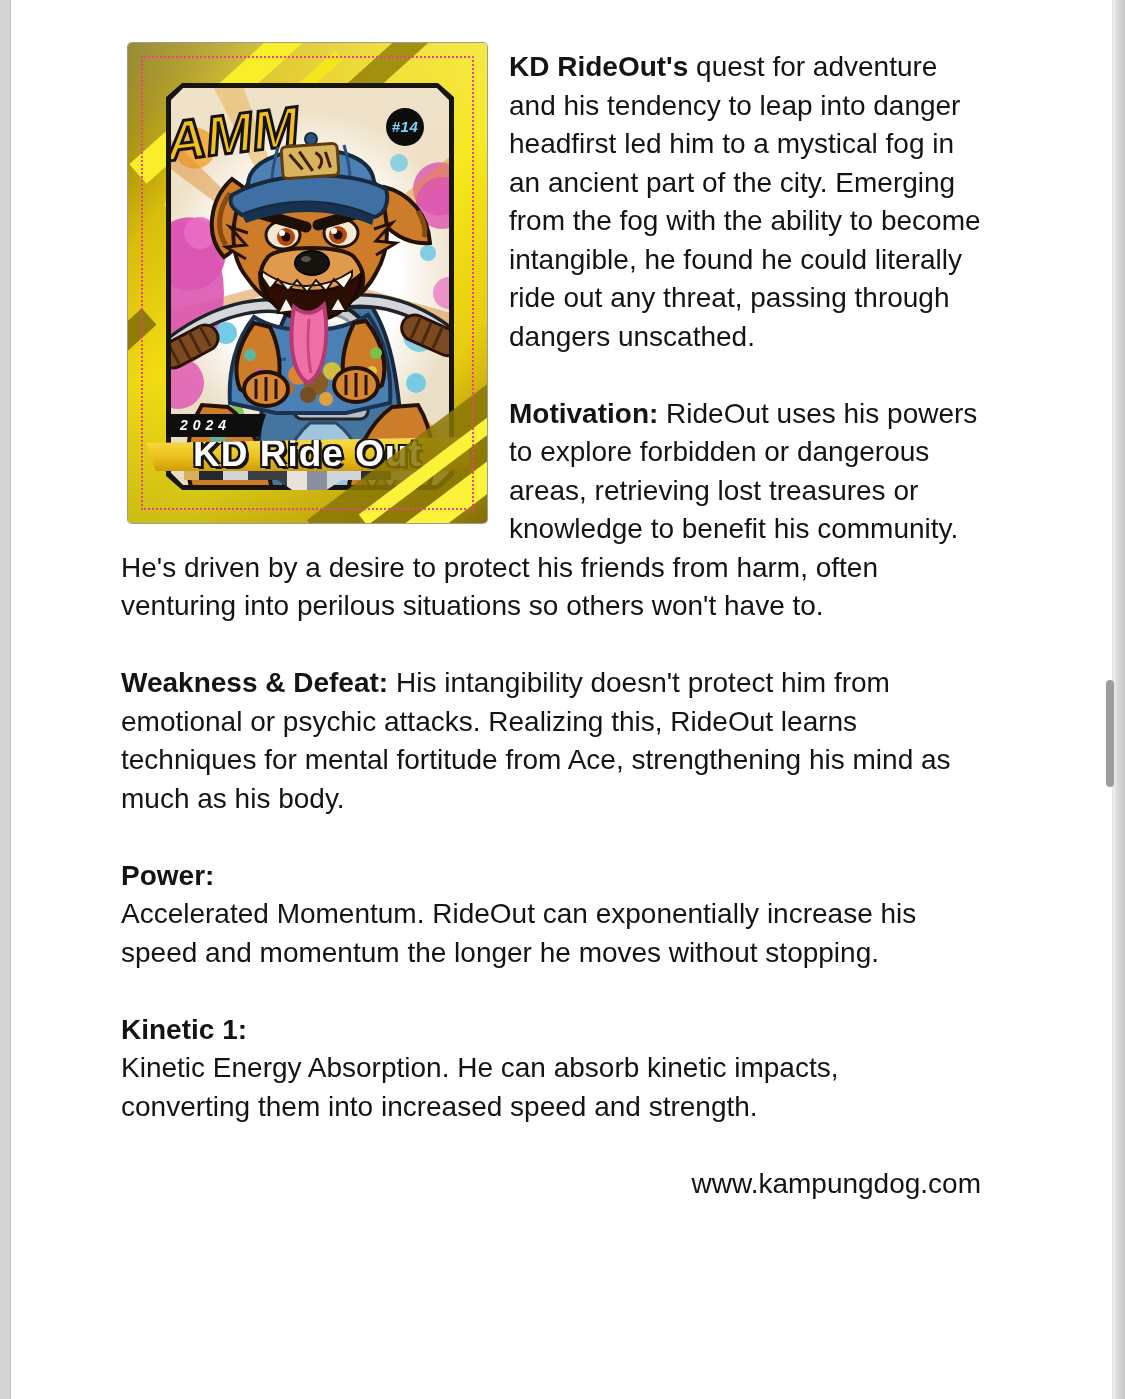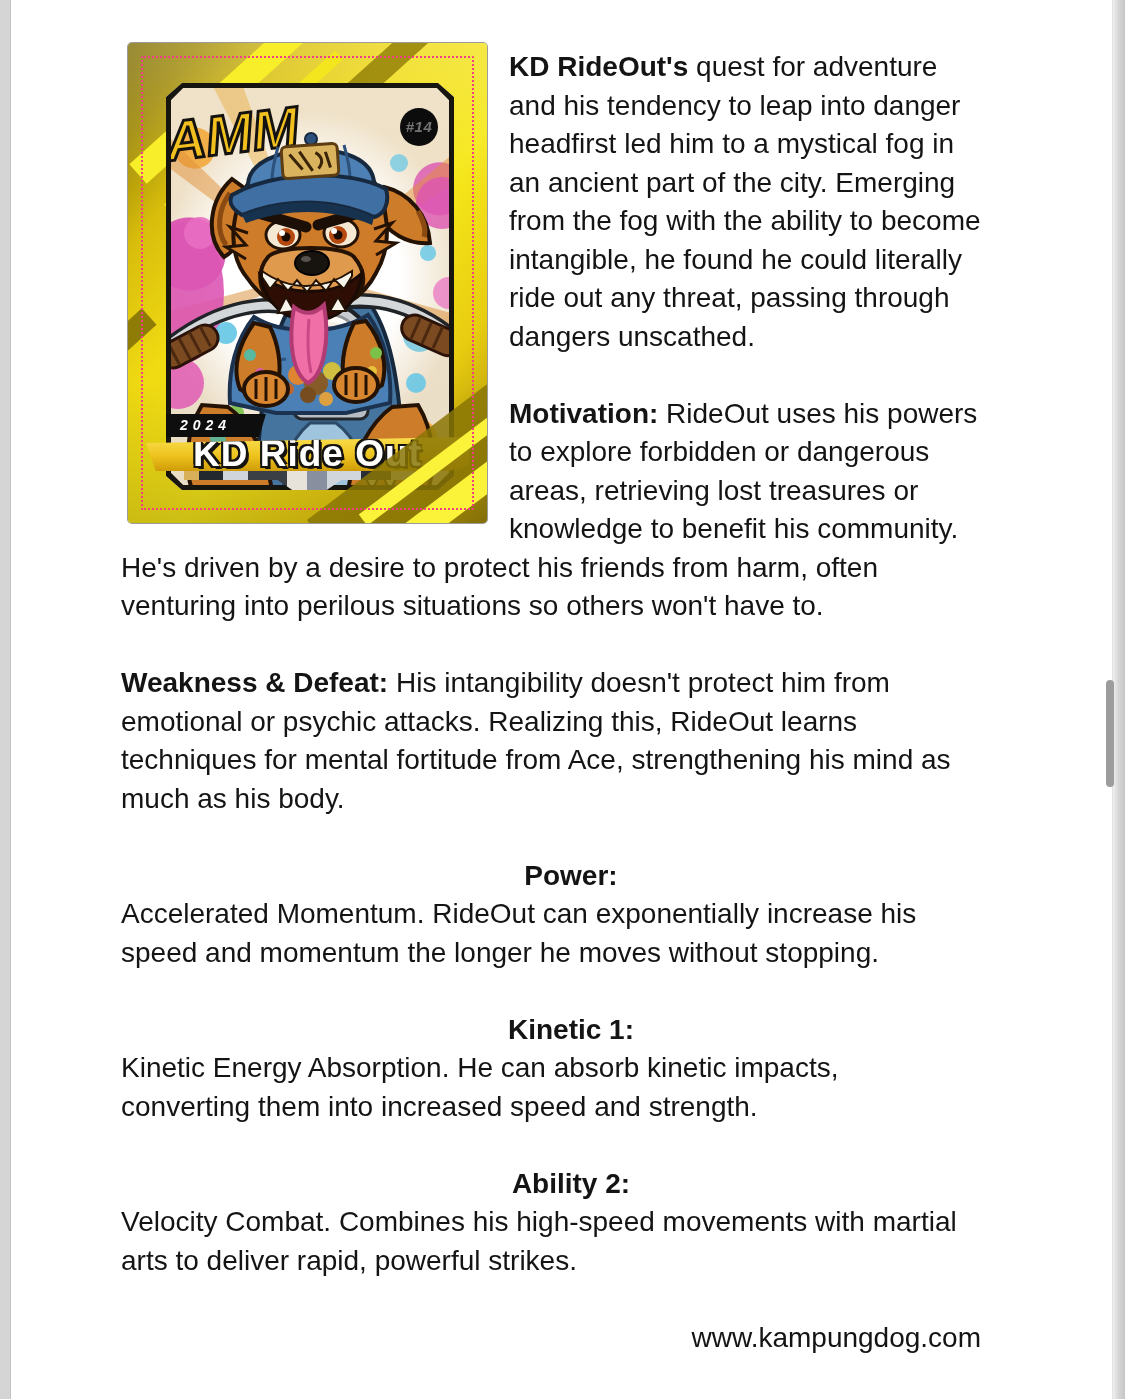--- a/index.html
+++ b/index.html
@@ -7,21 +7,21 @@
 
   
   .gutter-left{position:absolute;left:0;top:0;width:10px;height:1399px;background:#d5d5d5;border-right:1px solid #c2c2c2;}
   .gutter-right{position:absolute;right:0;top:0;width:12px;height:1399px;background:linear-gradient(90deg,#efefef 0%,#d6d6d6 45%,#c6c6c6 100%);border-left:1px solid #e3e3e3;}
   .scroll-thumb{position:absolute;right:11px;top:680px;width:8px;height:107px;border-radius:4px;background:#9c9c9c;}
 
   
   .content{margin-left:121px;width:900px;padding-top:48px;font-size:28px;line-height:38.5px;}
   .content p{margin:0 0 38.5px 0;}
   .pl{white-space:pre-line;}
-  b{font-weight:700;text-align:center;}
+  b{font-weight:700;}
   .sect > b{display:block;}
   .sect > span{display:block;}
   .footer{text-align:right;padding-right:40px;margin-bottom:0 !important;}
 
   
   figure{margin:0;}
   .card{float:left;position:relative;width:359px;height:480px;margin:-5px 22px 20px 7px;
         border-radius:4px;overflow:hidden;box-shadow:0 0 0 1px #9b9b9b;
         background:linear-gradient(128deg,#7c6a04 0%,#a08a08 10%,#d8bd0c 22%,#f0da12 38%,#f6e81a 58%,#e8cc10 78%,#b89c0a 92%,#96800a 100%);}
   .card::before{content:"";position:absolute;inset:0;z-index:0;
@@ -46,22 +46,22 @@
        radial-gradient(circle at 8% 42%, rgba(220,85,178,.95) 0 36px, rgba(220,85,178,0) 37px),
        radial-gradient(circle at 95% 26%, rgba(220,85,178,.8) 0 26px, rgba(220,85,178,0) 27px),
        radial-gradient(circle at 10% 16%, rgba(242,169,60,.9) 0 20px, rgba(242,169,60,0) 21px),
        radial-gradient(circle at 88% 62%, rgba(108,196,224,.8) 0 16px, rgba(108,196,224,0) 17px),
        radial-gradient(circle at 16% 86%, rgba(108,196,224,.8) 0 13px, rgba(108,196,224,0) 14px),
        radial-gradient(circle at 86% 88%, rgba(242,169,60,.85) 0 24px, rgba(242,169,60,0) 25px),
        radial-gradient(ellipse 70% 55% at 50% 48%, #ffffff 0 45%, rgba(255,255,255,0) 75%),
        linear-gradient(180deg,#f0e2c8,#eaddc6);}
   .photo svg{position:absolute;inset:0;}
 
-  .badge{position:absolute;left:272px;top:65px;width:38px;height:38px;border-radius:50%;background:#0c0c0c;
-     color:#737373;font:italic 700 15px/38px "Liberation Sans","DejaVu Sans",sans-serif;text-align:center;z-index:3;letter-spacing:.5px;}
+  .badge{position:absolute;left:258px;top:65px;width:38px;height:38px;border-radius:50%;background:#0c0c0c;
+     color:#7dd3fc;font:italic 700 15px/38px "Liberation Sans","DejaVu Sans",sans-serif;text-align:center;z-index:3;letter-spacing:.5px;}
   .year{position:absolute;left:38px;top:371px;width:100px;height:23px;background:#0e0e0e;z-index:3;
      color:#fff;font:italic 700 14px/23px "Liberation Sans","DejaVu Sans",sans-serif;letter-spacing:5px;padding-left:14px;box-sizing:border-box;
      clip-path:polygon(0 0,100% 0,93% 100%,0 100%);}
   .banner{position:absolute;left:18px;top:394px;width:323px;height:34px;z-index:3;
      background:linear-gradient(180deg,#f9de4e 0%,#eec31e 55%,#cf9c08 100%);
      clip-path:polygon(0 18%,100% 0,100% 82%,94% 100%,3% 100%);
      display:flex;align-items:center;justify-content:center;
      color:#fff;font-size:37px;font-weight:800;letter-spacing:1px;
      text-shadow:3px 3px 0 #151310,-2px -2px 0 #151310,2px -2px 0 #151310,-2px 2px 0 #151310,0 2px 0 #151310;}
   .sliver{position:absolute;left:56px;top:427px;width:246px;height:20px;z-index:2;
@@ -248,25 +248,20 @@
         <span class="pl">Accelerated Momentum. RideOut can exponentially increase his
 speed and momentum the longer he moves without stopping.</span>
       </p>
 
     <p class="sect">
         <b>Kinetic 1:</b>
         <span class="pl">Kinetic Energy Absorption. He can absorb kinetic impacts,
 converting them into increased speed and strength.</span>
       </p>
 
-    <p class="sect">
-        <b>Ability 2:</b>
-        <span class="pl">Velocity Combat. Combines his high-speed movements with martial
-arts to deliver rapid, powerful strikes.</span>
-      </p>
 
     <p class="footer">www.kampungdog.com</p>
   </div>
 
   <div class="gutter-left"></div>
   <div class="gutter-right"></div>
   <div class="scroll-thumb"></div>
 </div>
 
 </body></html>

